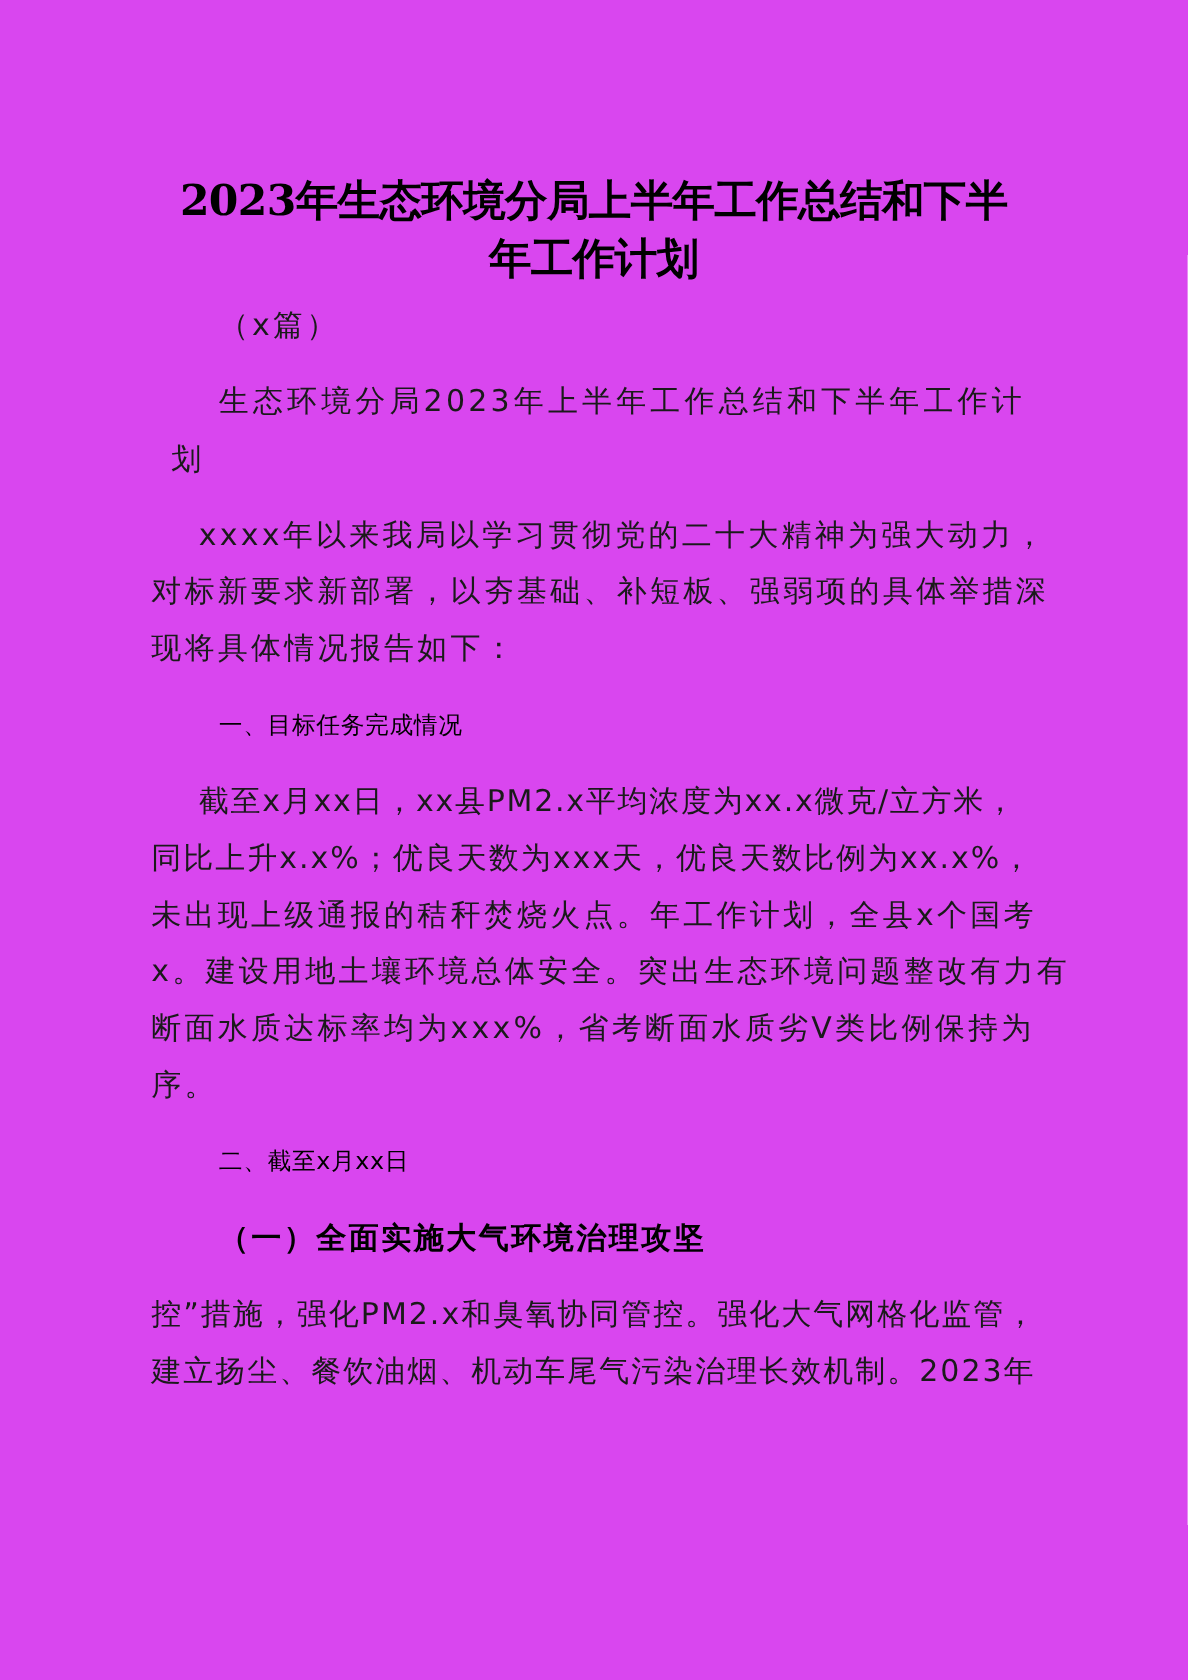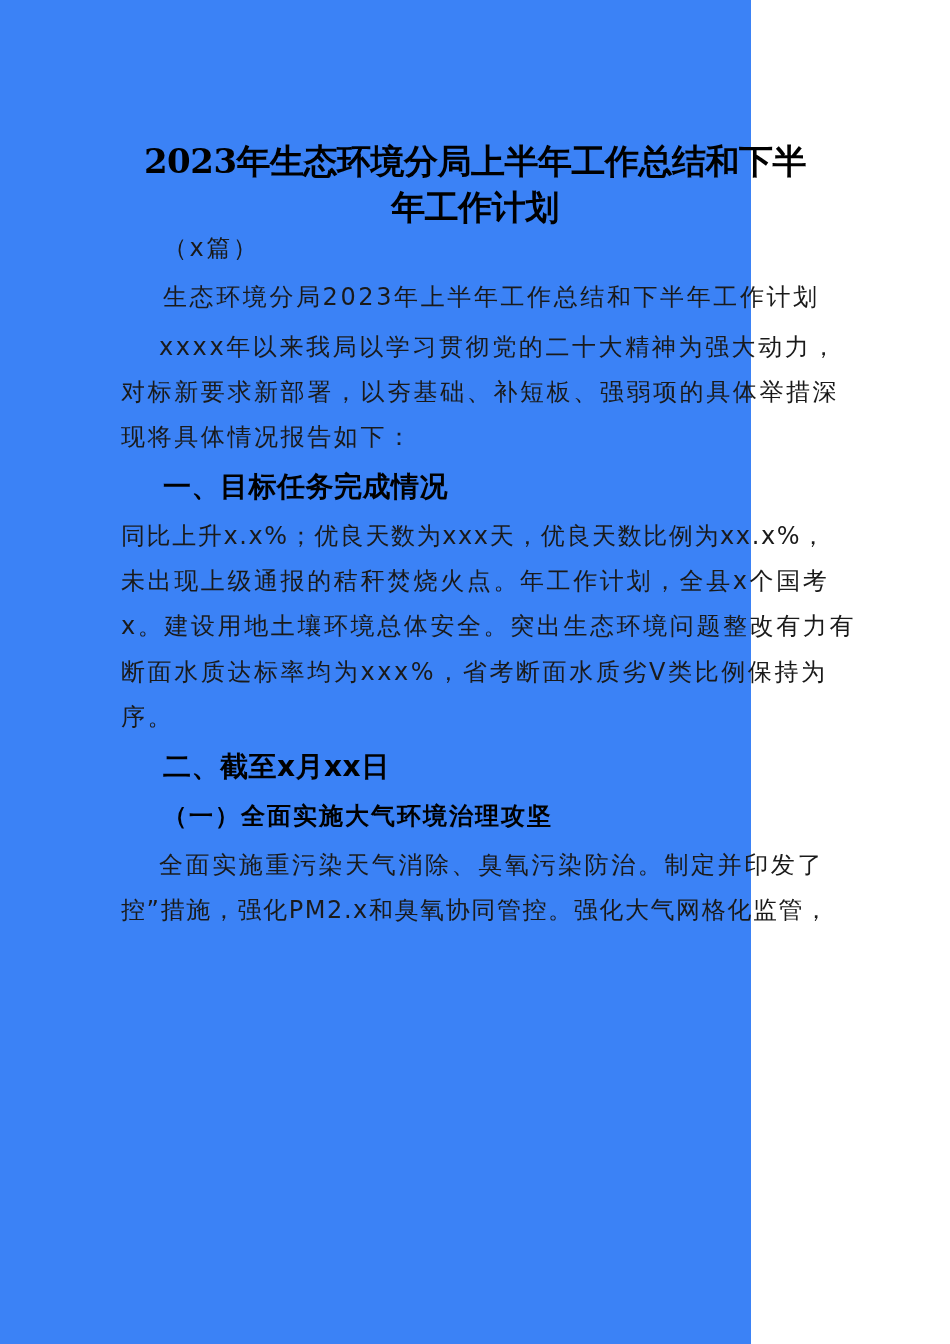--- a/index.html
+++ b/index.html
@@ -1,33 +1,33 @@
 <!DOCTYPE html>
 <html><head>
   <meta charset="utf-8">
   <style>
     html, body { margin: 0; padding: 0; background: #ffffff; }
     body { width: 950px; height: 1344px; position: relative; overflow: hidden; }
-    .page { position: absolute; left: 0; top: 0; width: 751px; height: 1344px; background: #3b82f6; color: #111; }
+    .page { position: absolute; left: 0; top: 0; width: 950px; height: 1344px; background: #d946ef; color: #111; }
     .title {
       position: absolute; left: 120px; width: 710px; top: 138px;
       text-align: center; font-family: "DejaVu Serif", "Liberation Serif", serif;
       font-weight: bold; font-size: 34px; line-height: 46px; color: #000;
       letter-spacing: -0.5px;
     }
     .body {
       position: absolute; left: 121px; width: 715px; top: 222px;
       font-family: "DejaVu Sans", "Liberation Sans", sans-serif;
       font-size: 24px; line-height: 45.3px; color: #1a1a1a;
       letter-spacing: 2.6px;
       text-align: justify;
     }
-    .body p { margin: 4px; }
+    .body p { margin: 16px; }
     .indent { text-indent: 38px; }
-    .h1 { font-weight: bold; letter-spacing: 0.5px; font-size: 28px; color: #000; }
+    .h1 { font-weight: normal; letter-spacing: 0.5px; font-size: 19px; color: #000; }
     .h2 { font-weight: bold; letter-spacing: 2px; color: #000; }
     .line { display: block; white-space: nowrap; }
   </style>
 </head>
 <body>
 
 <div class="page">
   <div class="title">
     <span class="line">2023年生态环境分局上半年工作总结和下半</span>
     <span class="line">年工作计划</span>
@@ -38,27 +38,28 @@
     <p class="indent">生态环境分局2023年上半年工作总结和下半年工作计划</p>
 
     <div>
       <span class="line indent">xxxx年以来我局以学习贯彻党的二十大精神为强大动力，</span>
       <span class="line">对标新要求新部署，以夯基础、补短板、强弱项的具体举措深</span>
       <span class="line">现将具体情况报告如下：</span>
     </div>
 
     <p class="indent h1">一、目标任务完成情况</p>
     <div>
+      <span class="line indent" style="letter-spacing:1.4px">截至x月xx日，xx县PM2.x平均浓度为xx.x微克/立方米，</span>
       <span class="line" style="letter-spacing:1.6px">同比上升x.x%；优良天数为xxx天，优良天数比例为xx.x%，</span>
       <span class="line">未出现上级通报的秸秆焚烧火点。年工作计划，全县x个国考</span>
       <span class="line">x。建设用地土壤环境总体安全。突出生态环境问题整改有力有</span>
       <span class="line">断面水质达标率均为xxx%，省考断面水质劣Ⅴ类比例保持为</span>
       <span class="line">序。</span>
     </div>
 
     <p class="indent h1">二、截至x月xx日</p>
     <p class="indent h2">（一）全面实施大气环境治理攻坚</p>
     <div>
-      <span class="line indent">全面实施重污染天气消除、臭氧污染防治。制定并印发了</span>
       <span class="line" style="letter-spacing:1.6px">控”措施，强化PM2.x和臭氧协同管控。强化大气网格化监管，</span>
+      <span class="line" style="letter-spacing:1.6px">建立扬尘、餐饮油烟、机动车尾气污染治理长效机制。2023年</span>
     </div>
   </div>
 </div>
 
 </body></html>

